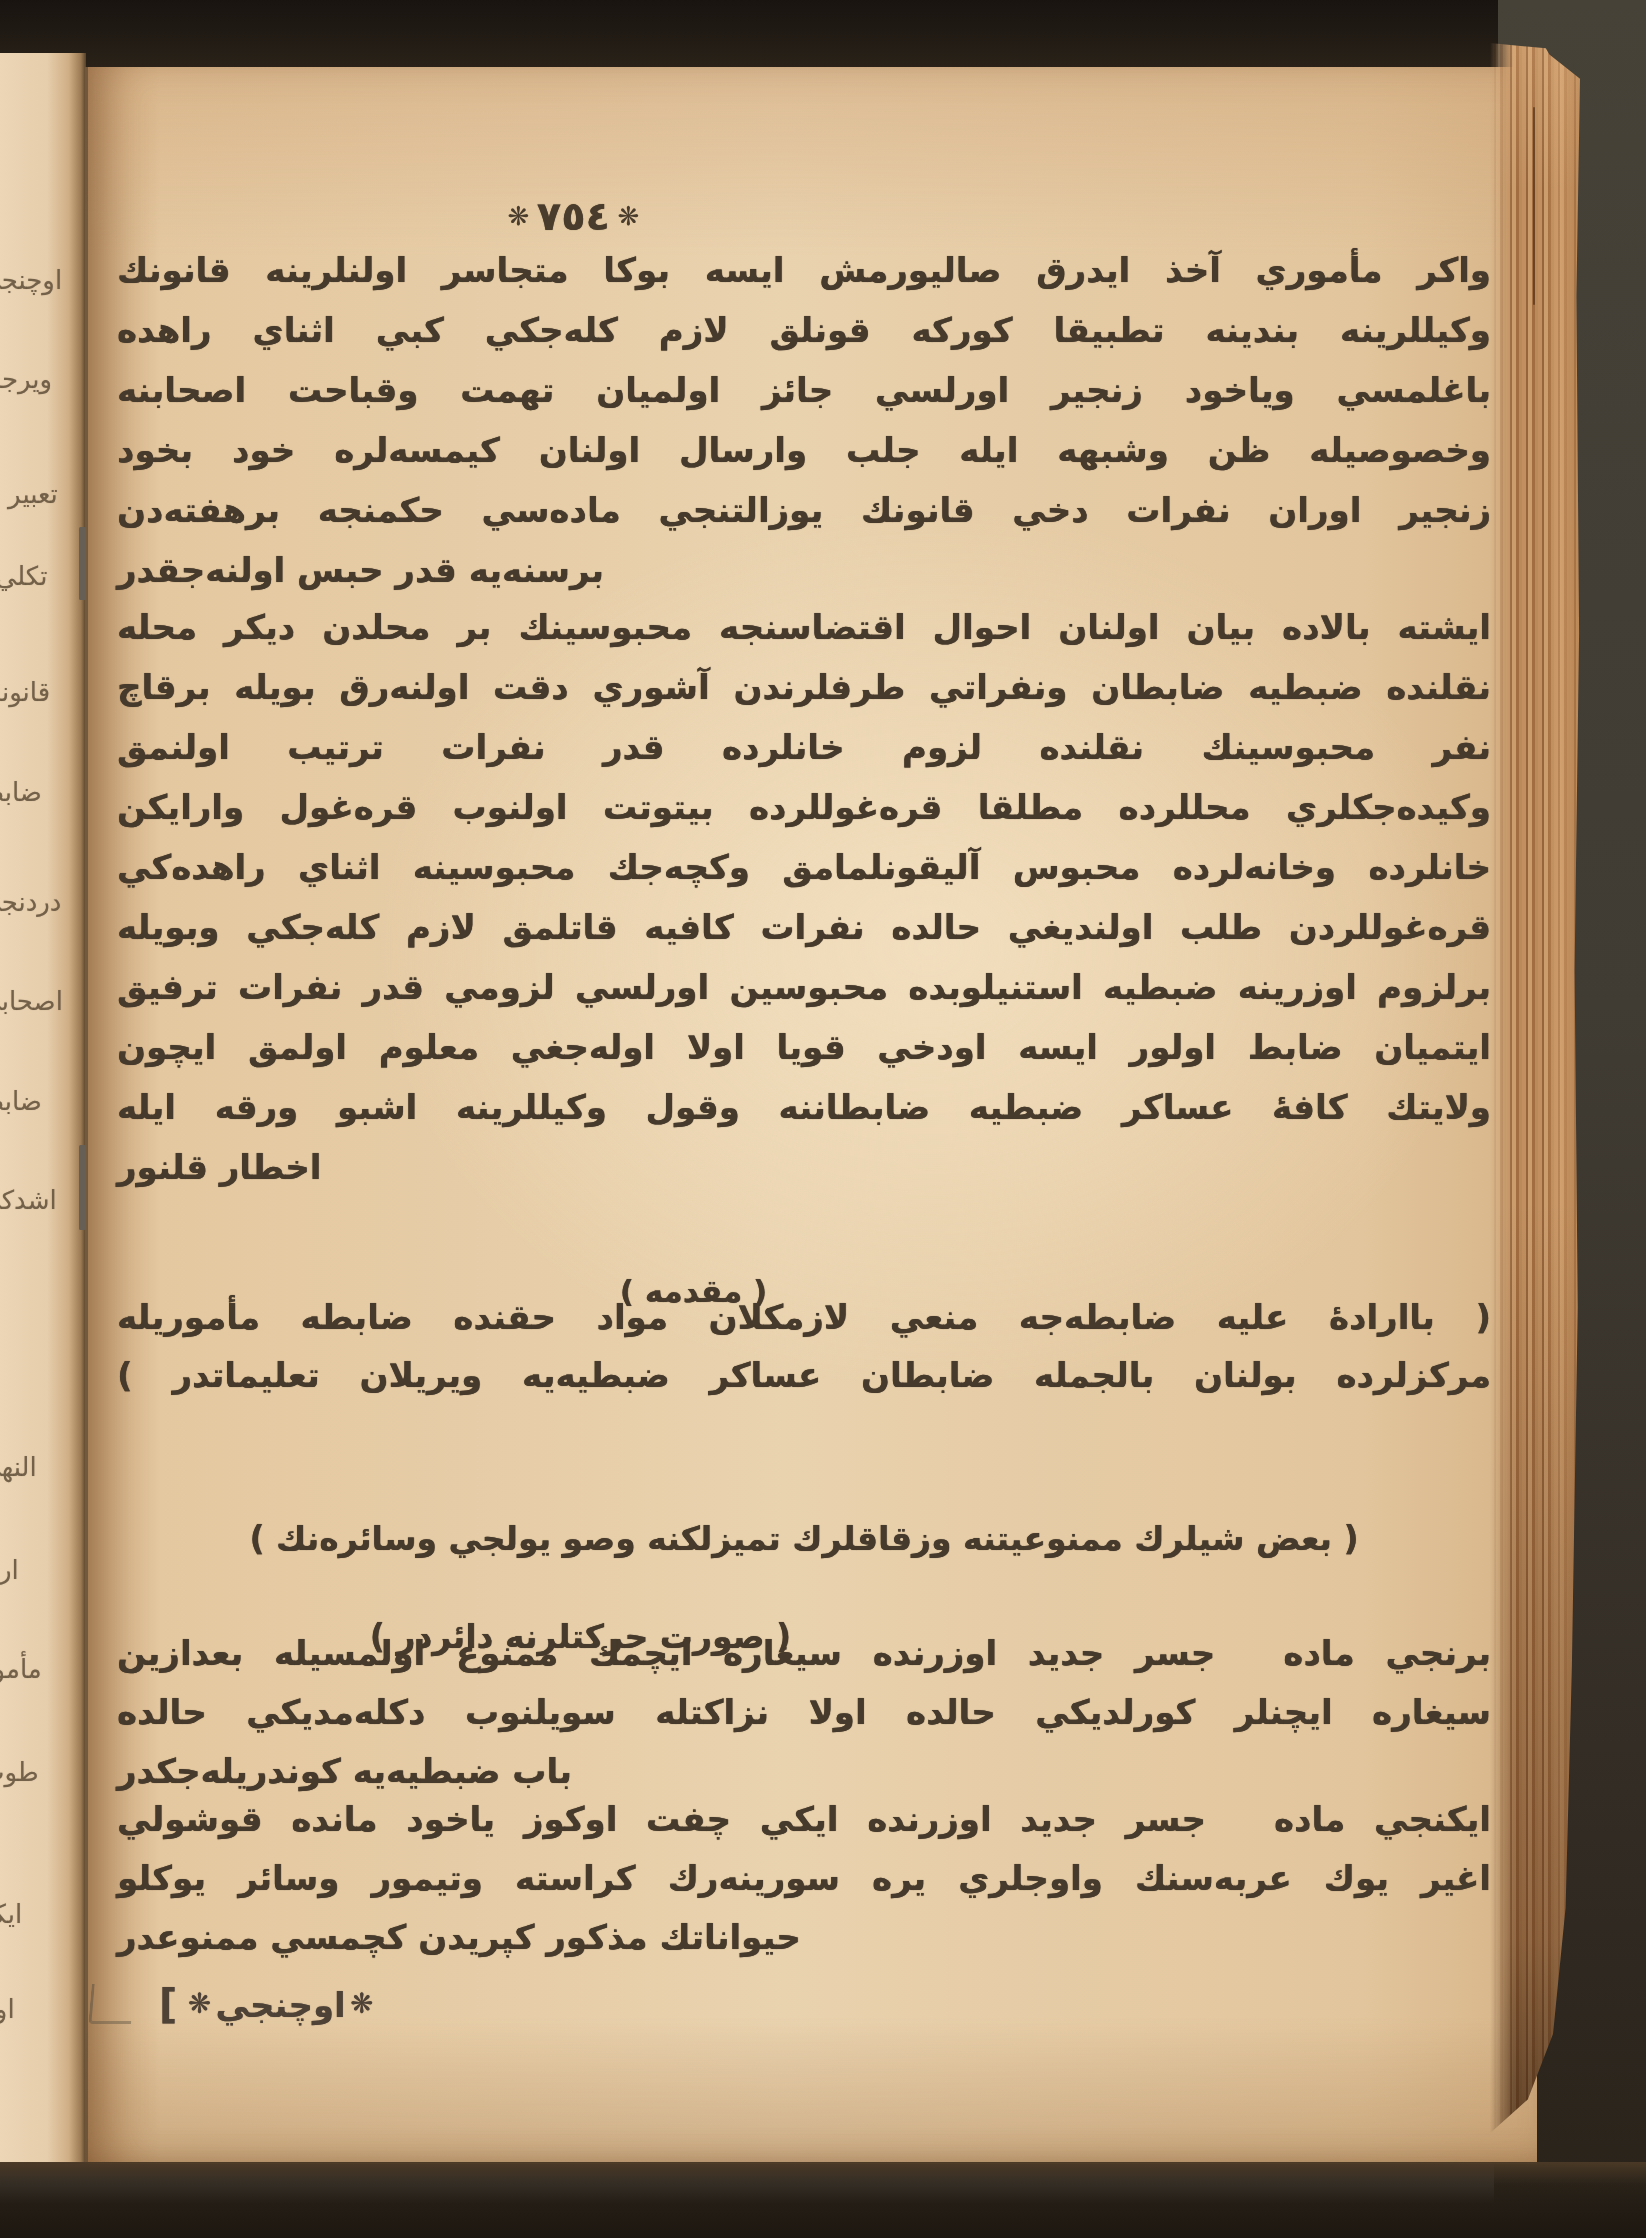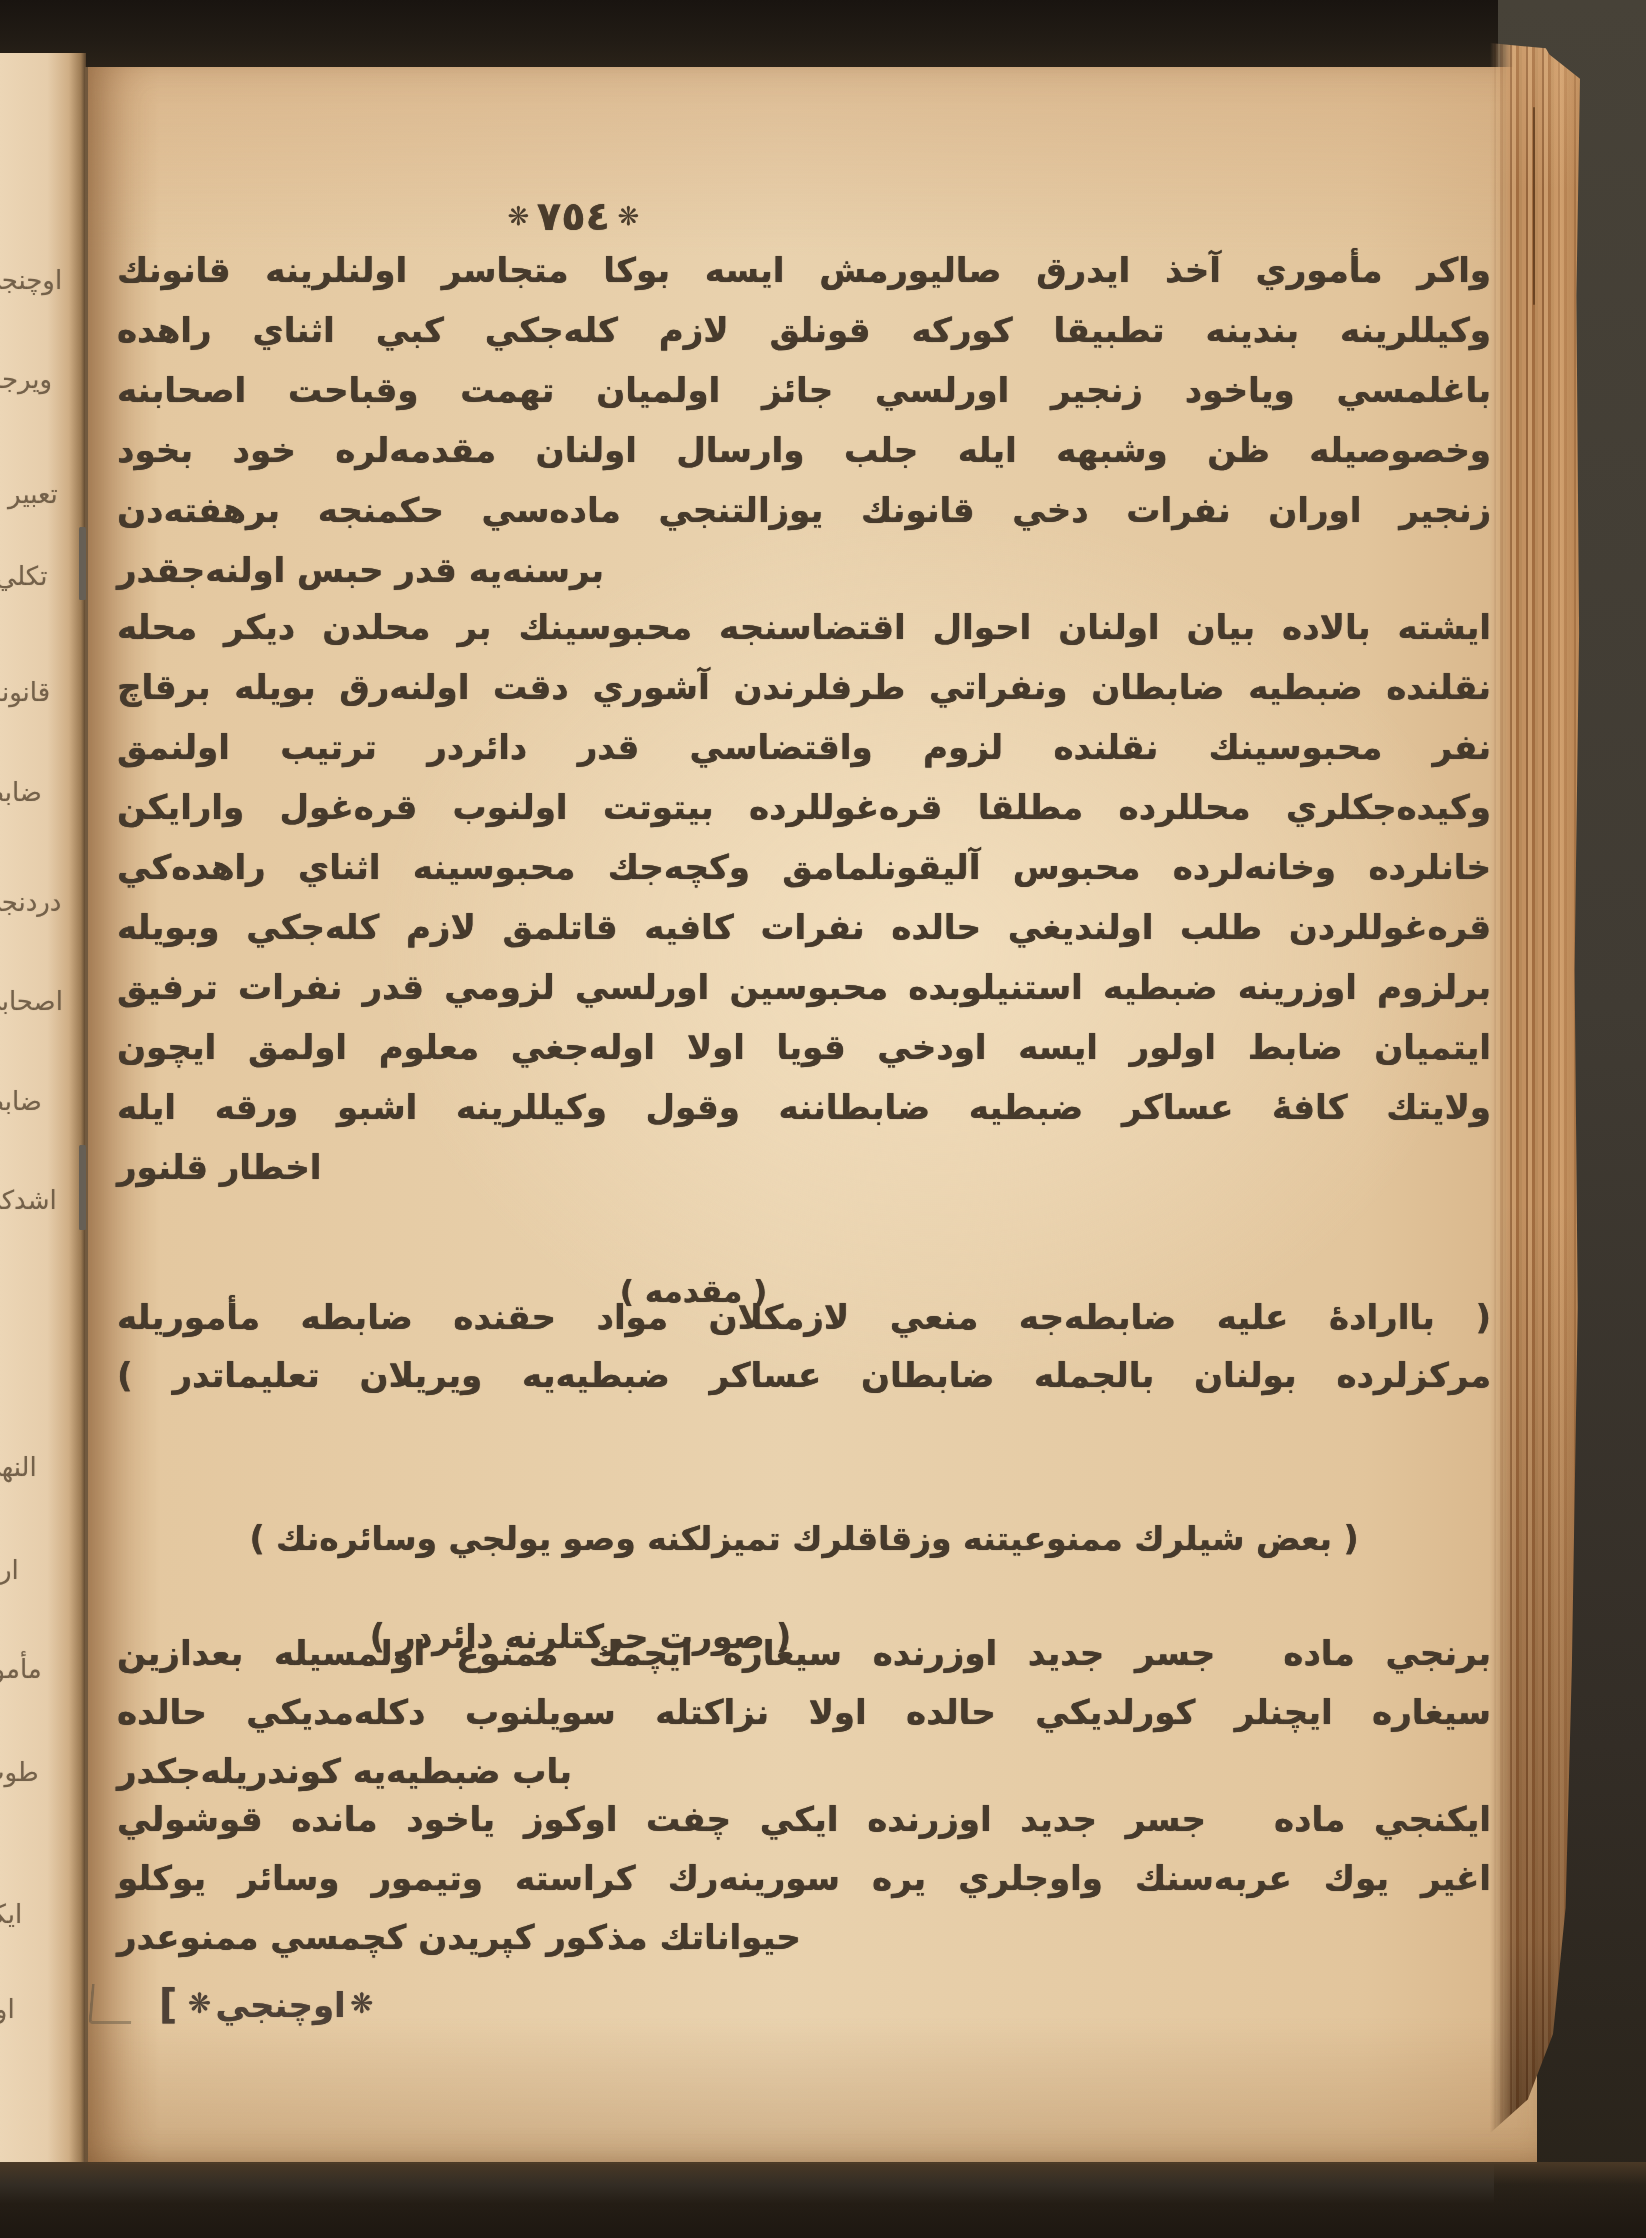--- a/index.html
+++ b/index.html
@@ -111,29 +111,29 @@
   <div class="page">
 
     <div class="pagenum-row">
       <span class="orn">❋</span><span class="num">٧٥٤</span><span class="orn">❋</span>
     </div>
 
     <div class="text-col" id="p1">
       <div class="line">واكر مأموري آخذ ايدرق صاليورمش ايسه بوكا متجاسر اولنلرينه قانونك</div>
       <div class="line">وكيللرينه بندينه تطبيقا كوركه قونلق لازم كله‌جكي كبي اثناي راهده</div>
       <div class="line">باغلمسي وياخود زنجير اورلسي جائز اولميان تهمت وقباحت اصحابنه</div>
-      <div class="line">وخصوصيله ظن وشبهه ايله جلب وارسال اولنان مقدمه‌لره خود بخود</div>
+      <div class="line">وخصوصيله ظن وشبهه ايله جلب وارسال اولنان كيمسه‌لره خود بخود</div>
       <div class="line">زنجير اوران نفرات دخي قانونك يوزالتنجي ماده‌سي حكمنجه برهفته‌دن</div>
       <div class="line line--end">برسنه‌يه قدر حبس اولنه‌جقدر</div>
     </div>
 
     <div class="text-col" id="p2">
       <div class="line">ايشته بالاده بيان اولنان احوال اقتضاسنجه محبوسينك بر محلدن ديكر محله</div>
       <div class="line">نقلنده ضبطيه ضابطان ونفراتي طرفلرندن آشوري دقت اولنه‌رق بويله برقاچ</div>
-      <div class="line">نفر محبوسينك نقلنده لزوم واقتضاسي قدر دائردر ترتيب اولنمق</div>
+      <div class="line">نفر محبوسينك نقلنده لزوم خانلرده قدر نفرات ترتيب اولنمق</div>
       <div class="line">وكيده‌جكلري محللرده مطلقا قره‌غوللرده بيتوتت اولنوب قره‌غول وارايكن</div>
       <div class="line">خانلرده وخانه‌لرده محبوس آليقونلمامق وكچه‌جك محبوسينه اثناي راهده‌كي</div>
       <div class="line">قره‌غوللردن طلب اولنديغي حالده نفرات كافيه قاتلمق لازم كله‌جكي وبويله</div>
       <div class="line">برلزوم اوزرينه ضبطيه استنيلوبده محبوسين اورلسي لزومي قدر نفرات ترفيق</div>
       <div class="line">ايتميان ضابط اولور ايسه اودخي قويا اولا اوله‌جغي معلوم اولمق ايچون</div>
       <div class="line">ولايتك كافهٔ عساكر ضبطيه ضابطاننه وقول وكيللرينه اشبو ورقه ايله</div>
       <div class="line line--end">اخطار قلنور</div>
     </div>
 
     <div class="text-col line--center" id="muk-heading">( مقدمه )</div>

